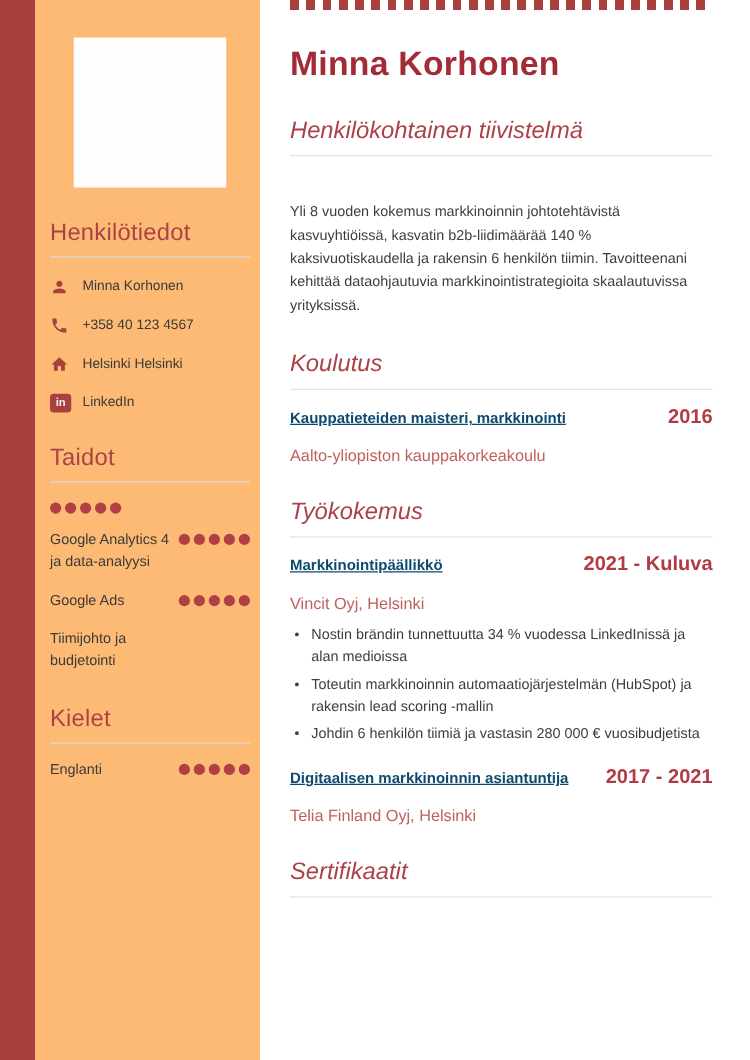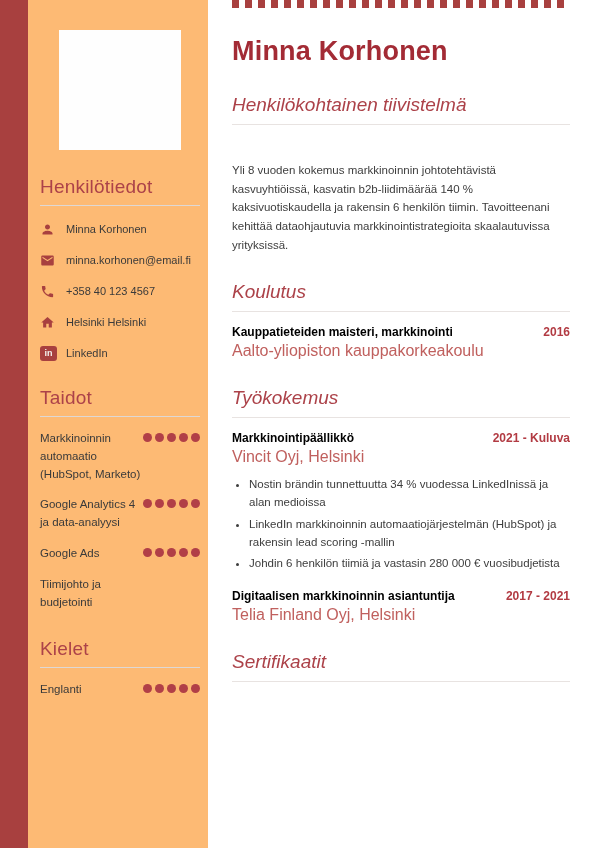--- a/index.html
+++ b/index.html
@@ -50,23 +50,23 @@
   .main::before {
     content:""; display:block; height:8px; width:100%;
     background:repeating-linear-gradient(90deg,#a8403f 0 7px,transparent 7px 13px);
   }
   .name-title { font-size:27px; font-weight:bold; color:#a32b35; margin-top:28px; letter-spacing:.2px; }
   .section-heading { font-size:19px; font-weight:400; color:#ac4249; margin:27px 0 8px;font-style:italic; }
   .main-divider { border:none; border-top:1px solid #e8e3e1; margin:0 0 13px; }
   .summary-text { font-size:11.5px; line-height:1.62; color:#3d3d3d;margin-top:36px; }
 
   .entry-head { display:flex; justify-content:space-between; align-items:baseline; }
-  .entry-title { font-size:12px; font-weight:bold; color:#000000; }
-  .entry-period { font-size:12px; font-weight:bold; color:#b23b43; white-space:nowrap; margin-left:12px; }
-  .entry-org { font-size:16px; color:#c0605e; margin-top:3px; }
+  .entry-title { font-size:12px; font-weight:bold; color:#0c4a6e;text-decoration:underline; }
+  .entry-period { font-size:16px; font-weight:bold; color:#b23b43; white-space:nowrap; margin-left:12px; }
+  .entry-org { font-size:13px; color:#c0605e; margin-top:14px; }
   .entry { margin-bottom:16px; }
   .bullets { margin:10px 0 4px; padding-left:17px; }
   .bullets li { font-size:11.5px; line-height:1.55; color:#3d3d3d; margin-bottom:4px; }
   .cert-name { font-size:12px; font-weight:bold; color:#363636; margin-top:2px; }
 </style>
 </head>
 <body>
 
 <div class="page">
 
@@ -84,28 +84,20 @@
         <span class="cicon">
           <svg viewBox="0 0 24 24">
               <path d="M12 12c2.21 0 4-1.79 4-4s-1.79-4-4-4-4 1.79-4 4 1.79 4 4 4zm0 2c-2.67 0-8 1.34-8 4v2h16v-2c0-2.66-5.33-4-8-4z"></path>
             </svg>
         </span>
         <span class="contact-text">Minna Korhonen</span>
       </li>
       <li>
         <span class="cicon">
           <svg viewBox="0 0 24 24">
-              <path d="M20 4H4c-1.1 0-1.99.9-1.99 2L2 18c0 1.1.9 2 2 2h16c1.1 0 2-.9 2-2V6c0-1.1-.9-2-2-2zm0 4l-8 5-8-5V6l8 5 8-5v2z"></path>
-            </svg>
-        </span>
-        <span class="contact-text">minna.korhonen@email.fi</span>
-      </li>
-      <li>
-        <span class="cicon">
-          <svg viewBox="0 0 24 24">
               <path d="M6.62 10.79c1.44 2.83 3.76 5.14 6.59 6.59l2.2-2.2c.27-.27.67-.36 1.02-.24 1.12.37 2.33.57 3.57.57.55 0 1 .45 1 1V20c0 .55-.45 1-1 1-9.39 0-17-7.61-17-17 0-.55.45-1 1-1h3.5c.55 0 1 .45 1 1 0 1.25.2 2.45.57 3.57.11.35.03.74-.25 1.02l-2.2 2.2z"></path>
             </svg>
         </span>
         <span class="contact-text">+358 40 123 4567</span>
       </li>
       <li>
         <span class="cicon">
           <svg viewBox="0 0 24 24">
               <path d="M10 20v-6h4v6h5v-8h3L12 3 2 12h3v8z"></path>
             </svg>
@@ -117,21 +109,20 @@
           <span class="li-badge">in</span>
         </span>
         <span class="contact-text">LinkedIn</span>
       </li>
     </ul>
 
     <h2 class="side-heading">Taidot</h2>
     <hr class="side-divider">
 
     <div class="skill">
-      <span class="skill-label">Markkinoinnin automaatio (HubSpot, Marketo)</span>
       <span class="dots">
           <span class="dot"></span>
           <span class="dot"></span>
           <span class="dot"></span>
           <span class="dot"></span>
           <span class="dot"></span>
         </span>
     </div>
     <div class="skill">
       <span class="skill-label">Google Analytics 4 ja data-analyysi</span>
@@ -201,21 +192,21 @@
       <hr class="main-divider">
 
       <div class="entry">
         <div class="entry-head">
           <span class="entry-title">Markkinointipäällikkö</span>
           <span class="entry-period">2021 - Kuluva</span>
         </div>
         <div class="entry-org">Vincit Oyj, Helsinki</div>
         <ul class="bullets">
           <li>Nostin brändin tunnettuutta 34 % vuodessa LinkedInissä ja alan medioissa</li>
-          <li>LinkedIn markkinoinnin automaatiojärjestelmän (HubSpot) ja rakensin lead scoring -mallin</li>
+          <li>Toteutin markkinoinnin automaatiojärjestelmän (HubSpot) ja rakensin lead scoring -mallin</li>
           <li>Johdin 6 henkilön tiimiä ja vastasin 280 000 € vuosibudjetista</li>
         </ul>
       </div>
 
       <div class="entry">
         <div class="entry-head">
           <span class="entry-title">Digitaalisen markkinoinnin asiantuntija</span>
           <span class="entry-period">2017 - 2021</span>
         </div>
         <div class="entry-org">Telia Finland Oyj, Helsinki</div>

